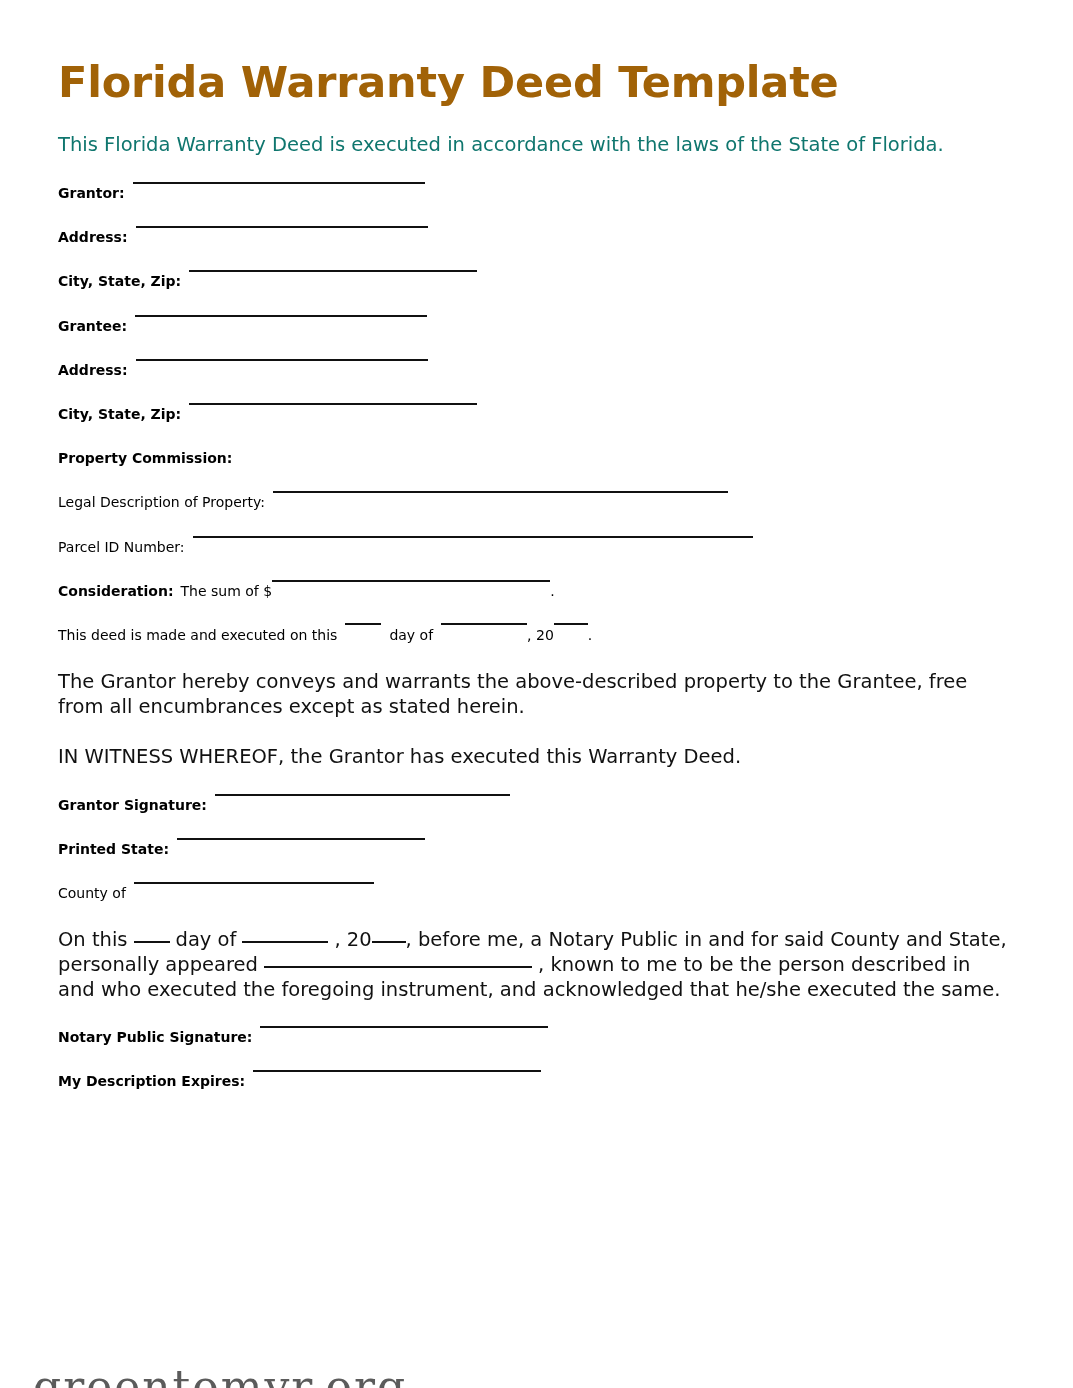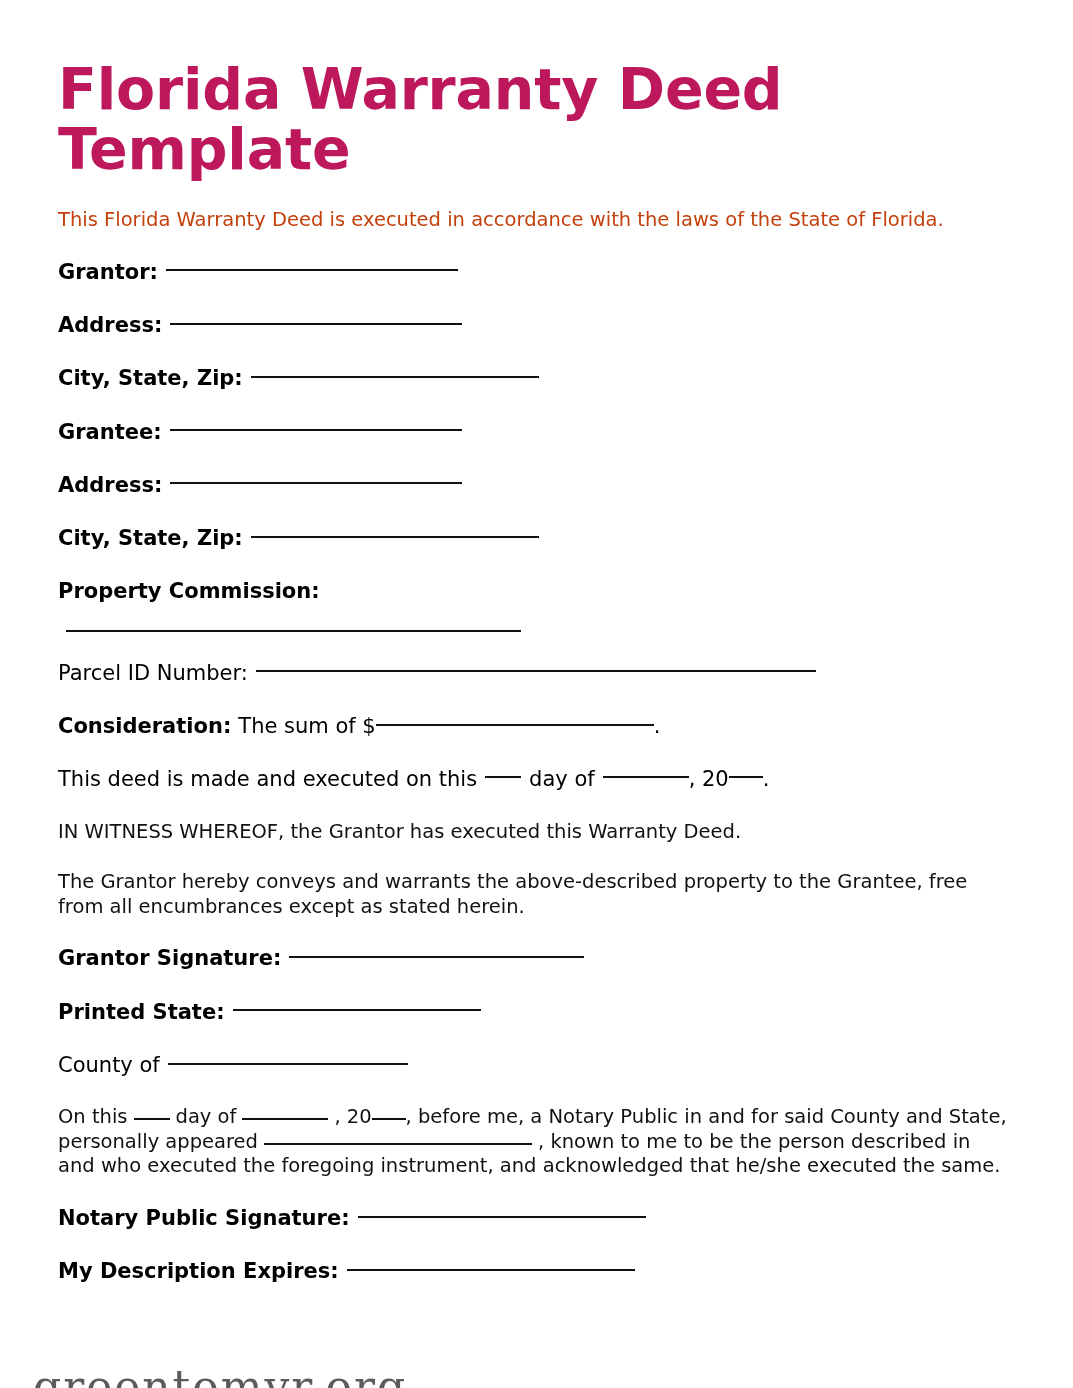--- a/index.html
+++ b/index.html
@@ -23,41 +23,41 @@
     background: #ffffff;
   }
   .content {
     position: absolute;
     left: 58px;
     top: 60px;
     width: 960px;
   }
 
   .doc-title {
-    font-size: 57px;
+    font-size: 43px;
     font-weight: bold;
     letter-spacing: -0.2px;
     line-height: 1.05;
     margin: 0 0 28px 0;
-    color: #be185d;
+    color: #a16207;
   }
 
   .para {
     font-size: 19.5px;
     line-height: 1.28;
     margin: 0 0 26px 0;
-    color: #c2410c;
+    color: #0f766e;
   }
 
   .field-row {
-    font-size: 21px;
+    font-size: 14px;
     line-height: 1.3;
     margin: 0 0 26px 0;
     display: flex;
-    align-items: center;
+    align-items: flex-start;
     white-space: nowrap;
   }
   .field-label {
     font-weight: bold;
     color: #000;
   }
   .field-label.normal {
     font-weight: normal;
   }
   .rule {
@@ -172,20 +172,21 @@
     <div class="field-row">
       <span class="field-label">City, State, Zip:</span>
       <span class="rule w-citystate"></span>
     </div>
 
     <div class="field-row">
       <span class="field-label">Property Commission:</span>
     </div>
 
     <div class="field-row">
+      <span class="field-label normal">Legal Description of Property:</span>
       <span class="rule w-legal"></span>
     </div>
 
     <div class="field-row">
       <span class="field-label normal">Parcel ID Number:</span>
       <span class="rule w-parcel"></span>
     </div>
 
     <div class="field-row">
       <span class="field-label">Consideration:</span>
@@ -197,23 +198,23 @@
     <div class="field-row">
       <span class="field-label normal">This deed is made and executed on this</span>
       <span class="inline-blank-sm" style="margin-left:8px;"></span>
       <span class="field-label normal" style="margin-left:8px;">day of</span>
       <span class="inline-blank-md" style="margin-left:8px;"></span>
       <span class="field-label normal">, 20</span>
       <span class="inline-blank-xs"></span>
       <span class="field-label normal">.</span>
     </div>
 
+    <p class="block-para">The Grantor hereby conveys and warrants the above-described property to the Grantee, free from all encumbrances except as stated herein.</p>
+
     <p class="block-para">IN WITNESS WHEREOF, the Grantor has executed this Warranty Deed.</p>
-
-    <p class="block-para">The Grantor hereby conveys and warrants the above-described property to the Grantee, free from all encumbrances except as stated herein.</p>
 
     <div class="field-row">
       <span class="field-label">Grantor Signature:</span>
       <span class="rule w-sig"></span>
     </div>
 
     <div class="field-row">
       <span class="field-label">Printed State:</span>
       <span class="rule w-printed"></span>
     </div>

